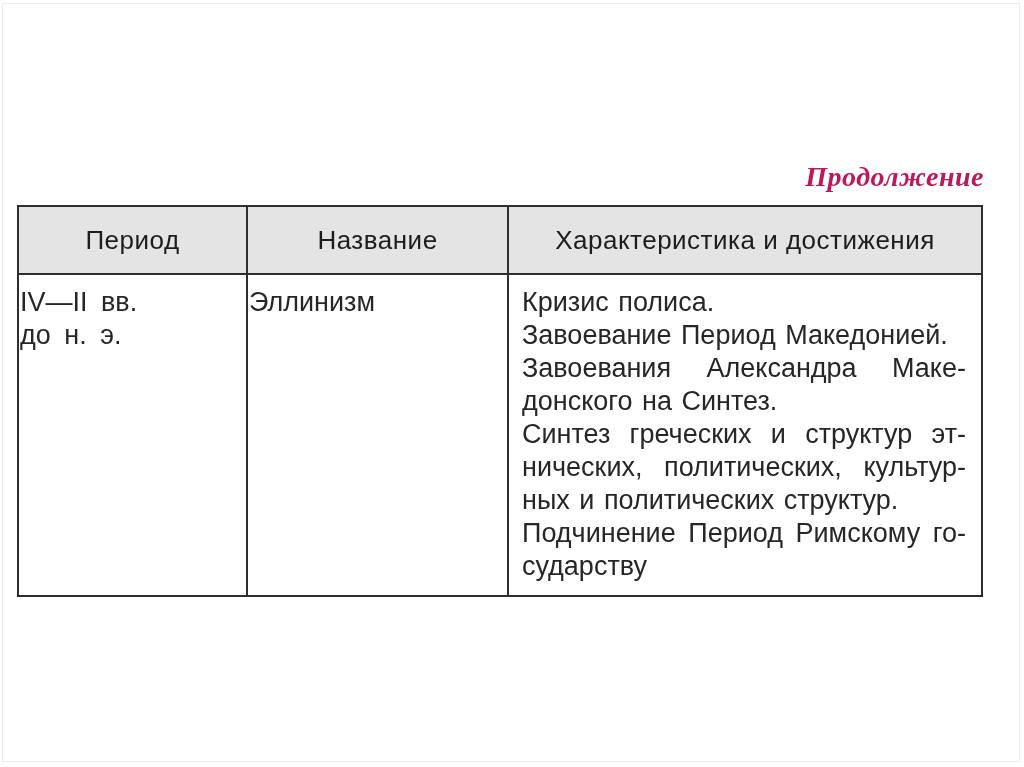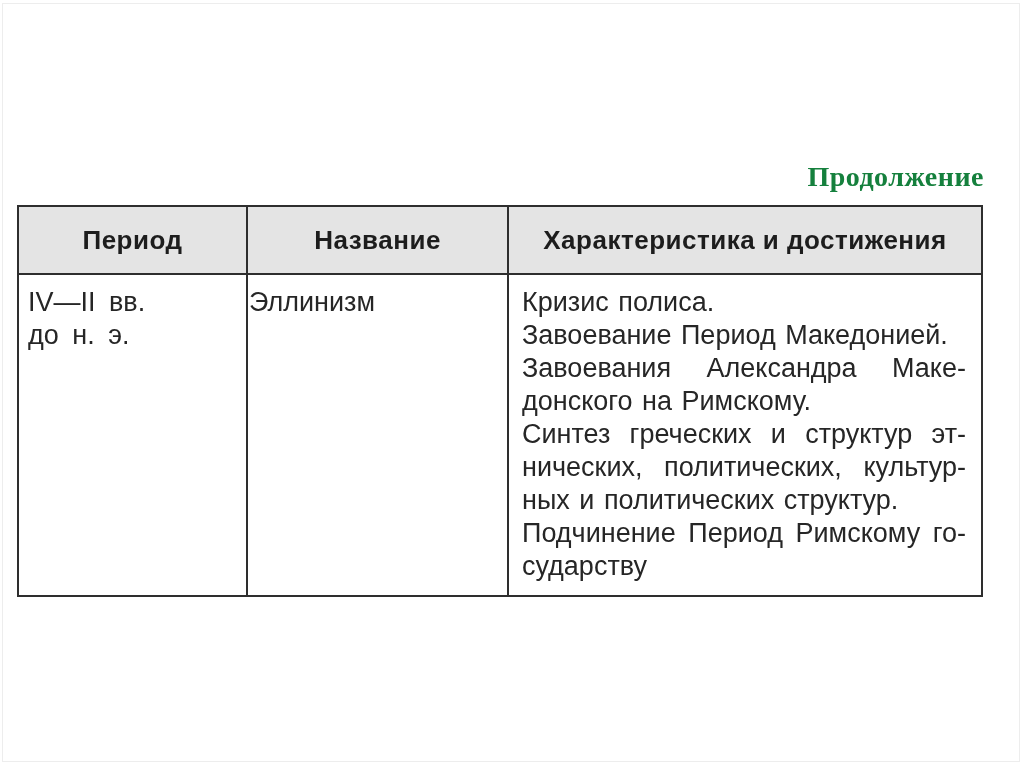--- a/index.html
+++ b/index.html
@@ -21,24 +21,25 @@
     width: 1016px;
     height: 757px;
     border: 1px solid var(--frame, #ededed);
     pointer-events: none;
   }
   .continuation {
     position: absolute;
     top: 161px;
     right: 40px;
     font-family: "Liberation Serif", "DejaVu Serif", serif;
+    font-style: italic;
     font-weight: 700;
     font-size: 28px;
     line-height: 32px;
-    color: #15803d;
+    color: #be185d;
     letter-spacing: 0.5px;
   }
   table.doc-table {
     position: absolute;
     left: 17px;
     top: 205px;
     width: 964px;
     border-collapse: collapse;
     table-layout: fixed;
   }
@@ -46,37 +47,37 @@
   .doc-table col.c2 { width: 261px; }
   .doc-table col.c3 { width: 474px; }
   .doc-table th, .doc-table td {
     border: 2px solid var(--border, #2e2e2e);
     box-sizing: border-box;
   }
   .doc-table th {
     height: 68px;
     background: var(--header_bg, #e4e4e4);
     color: #1d1d1d;
-    font-weight: 700;
+    font-weight: 400;
     font-size: 26px;
     text-align: center;
     vertical-align: middle;
     letter-spacing: 0.5px;
     padding: 0 4px;
   }
   .doc-table td {
     height: 314px;
     vertical-align: top;
     font-size: 27px;
     line-height: 33px;
     color: var(--text, #262626);
     padding: 11px 12px 12px 12px;
   }
   td.period-cell {
-    padding-left: 9px;
+    padding-left: 1px;
     word-spacing: 6px;
   }
   td.name-cell {
     padding-left: 1px;
   }
   td.characteristics-cell {
     padding-left: 13px;
     padding-right: 15px;
     word-spacing: 2px;
   }
@@ -111,21 +112,21 @@
         <div class="cline">IV—II вв.</div>
         <div class="cline">до н. э.</div>
       </td>
       <td class="name-cell">
         <div class="cline">Эллинизм</div>
       </td>
       <td class="characteristics-cell">
         <div class="cline">Кризис полиса.</div>
         <div class="cline">Завоевание Период Македонией.</div>
         <div class="cline j">Завоевания Александра Маке-</div>
-        <div class="cline">донского на Римскому.</div>
+        <div class="cline">донского на Синтез.</div>
         <div class="cline j">Синтез греческих и структур эт-</div>
         <div class="cline j">нических, политических, культур-</div>
         <div class="cline">ных и политических структур.</div>
         <div class="cline j">Подчинение Период Римскому го-</div>
         <div class="cline">сударству</div>
       </td>
     </tr>
   </tbody>
 </table>
 

